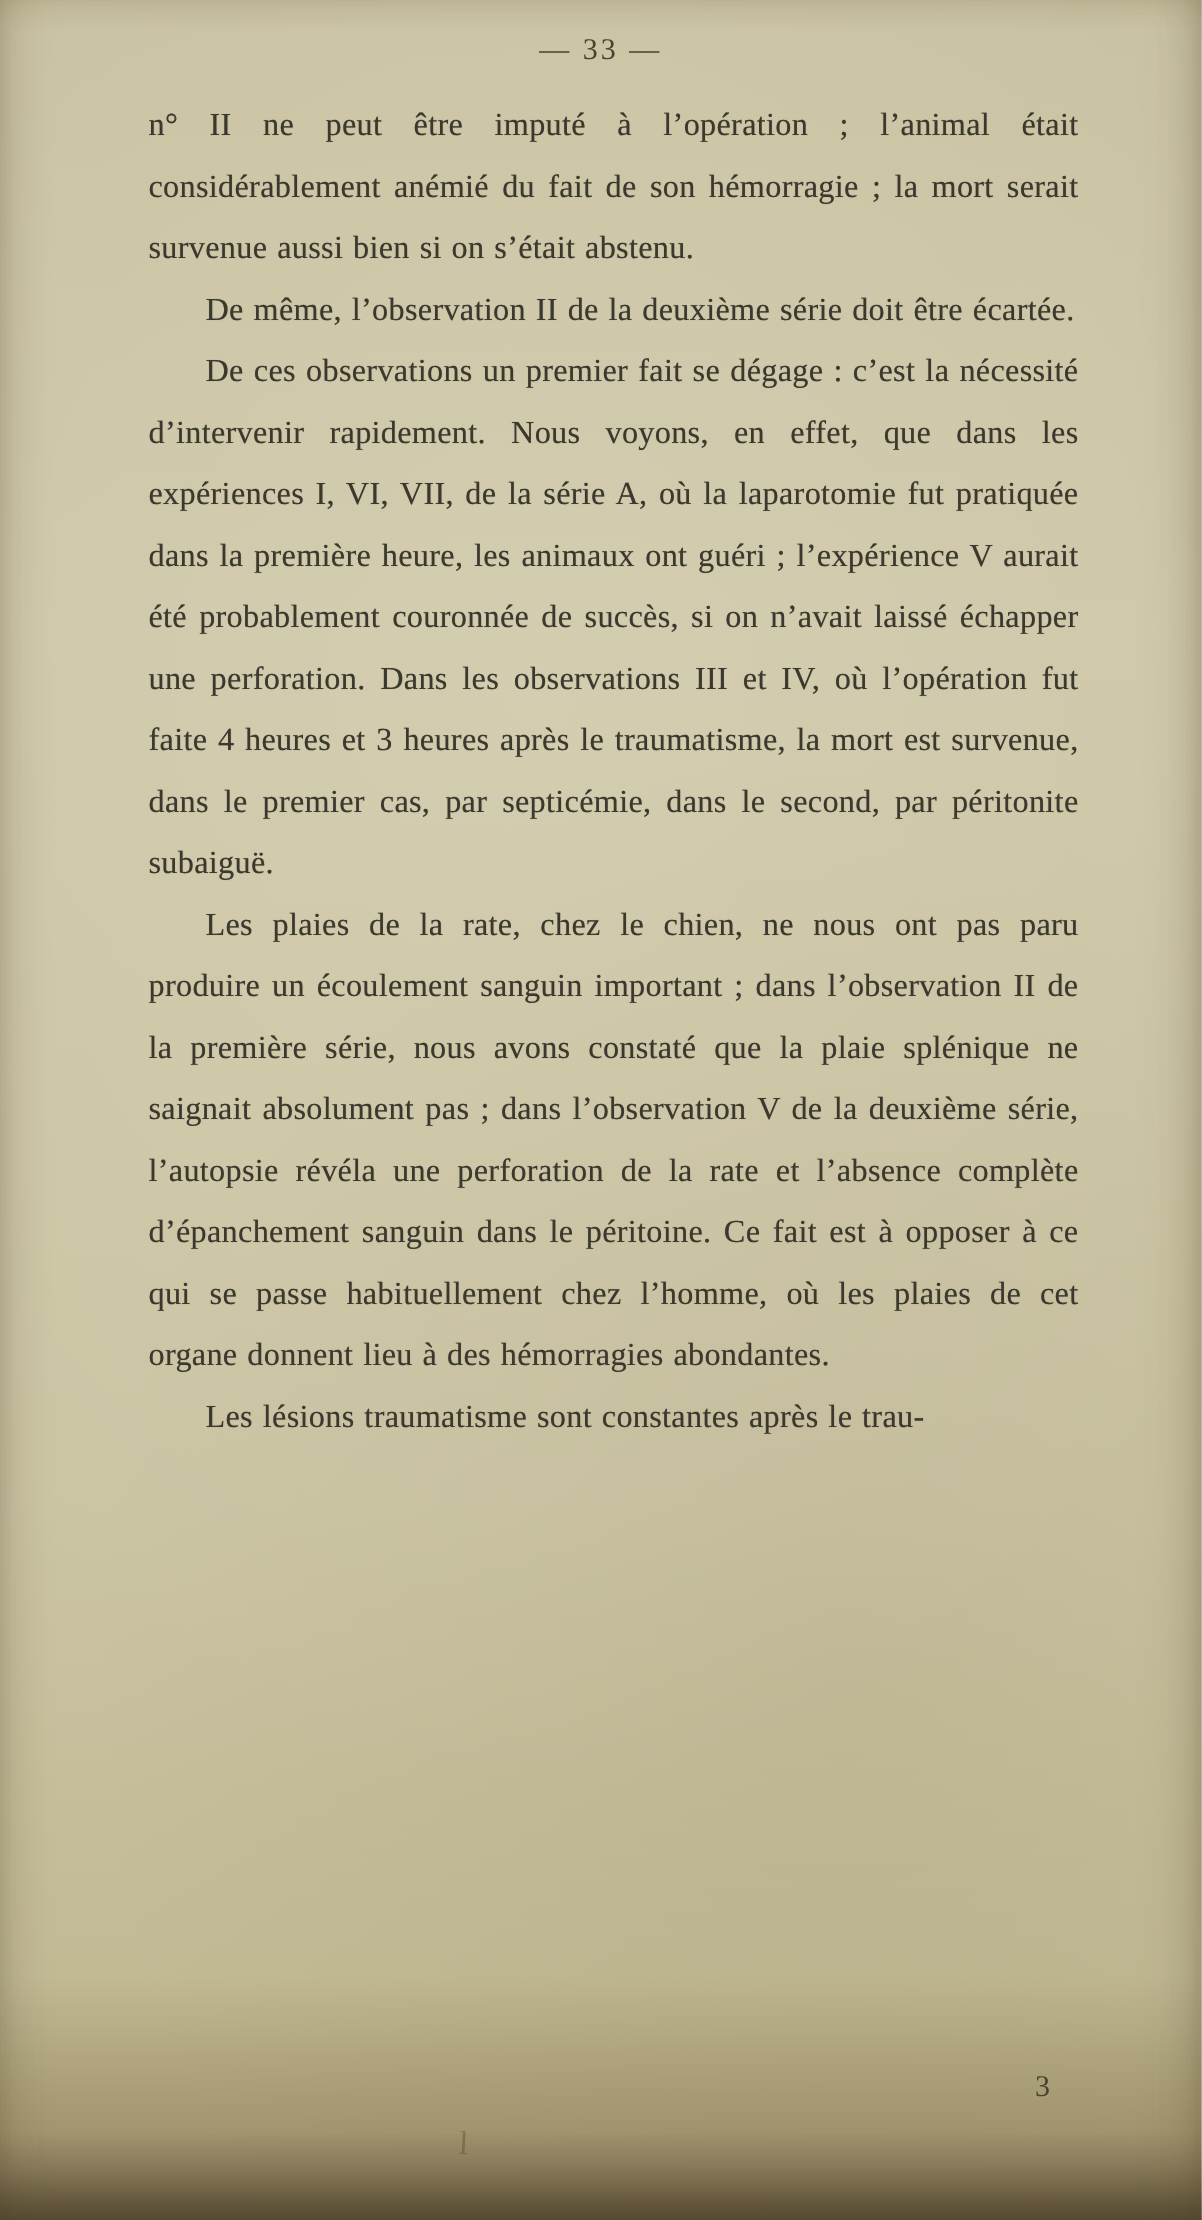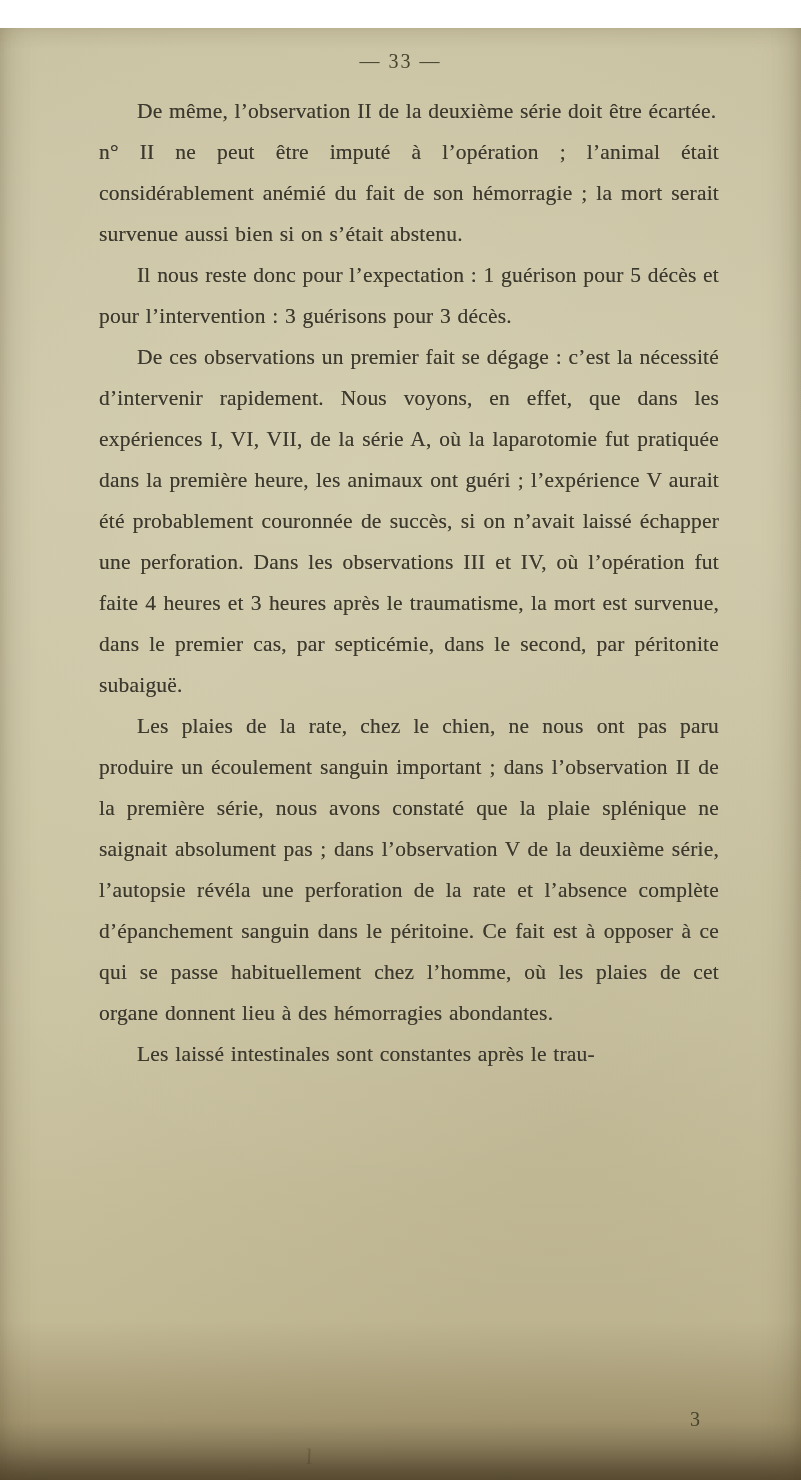--- a/index.html
+++ b/index.html
@@ -14,21 +14,20 @@
     font-family: "Liberation Serif", serif;
   }
   .scan {
     position: absolute;
     inset: 0;
     background:
       radial-gradient(120% 80% at 45% 32%, rgba(255,255,238,0.12), rgba(0,0,0,0) 62%),
       radial-gradient(90% 60% at 70% 75%, rgba(120,105,70,0.10), rgba(0,0,0,0) 70%),
       linear-gradient(180deg, #c9c2a2 0%, #cec7a8 28%, #cbc4a3 68%, #c2b995 89%, #a2956f 96%, #6e6147 100%);
     color: #3b382e;
-    margin-top: 28px;
   }
   .page-number {
     position: absolute;
     top: 22px;
     left: 0;
     right: 0;
     text-align: center;
     font-size: 20px;
     letter-spacing: 2px;
     color: #46432f;
@@ -79,26 +78,25 @@
   }
 </style>
 </head>
 <body>
 
 <div class="scan">
 
   <div class="page-number">— 33 —</div>
 
   <div class="content">
+    <p class="para">n° II ne peut être imputé à l’opération ; l’animal était considérablement anémié du fait de son hémorragie ; la mort serait survenue aussi bien si on s’était abstenu.</p>
     <p class="para indent">De même, l’observation II de la deuxième série doit être écartée.</p>
-    <p class="para">n° II ne peut être imputé à l’opération ; l’animal était considérablement anémié du fait de son hémorragie ; la mort serait survenue aussi bien si on s’était abstenu.</p>
-    <p class="para indent">Il nous reste donc pour l’expectation : 1 guérison pour 5 décès et pour l’intervention : 3 guérisons pour 3 décès.</p>
     <p class="para indent">De ces observations un premier fait se dégage : c’est la nécessité d’intervenir rapidement. Nous voyons, en effet, que dans les expériences I, VI, VII, de la série A, où la laparotomie fut pratiquée dans la première heure, les animaux ont guéri ; l’expérience V aurait été probablement couronnée de succès, si on n’avait laissé échapper une perforation. Dans les observations III et IV, où l’opération fut faite 4 heures et 3 heures après le traumatisme, la mort est survenue, dans le premier cas, par septicémie, dans le second, par péritonite subaiguë.</p>
     <p class="para indent">Les plaies de la rate, chez le chien, ne nous ont pas paru produire un écoulement sanguin important ; dans l’observation II de la première série, nous avons constaté que la plaie splénique ne saignait absolument pas ; dans l’observation V de la deuxième série, l’autopsie révéla une perforation de la rate et l’absence complète d’épanchement sanguin dans le péritoine. Ce fait est à opposer à ce qui se passe habituellement chez l’homme, où les plaies de cet organe donnent lieu à des hémorragies abondantes.</p>
-    <p class="para indent">Les laissé intestinales sont constantes après le trau-</p>
+    <p class="para indent">Les lésions traumatisme sont constantes après le trau-</p>
   </div>
 
   <div class="signature">3</div>
 
   <div class="artifact">l</div>
 
   <div class="vignette"></div>
 
 </div>
 

